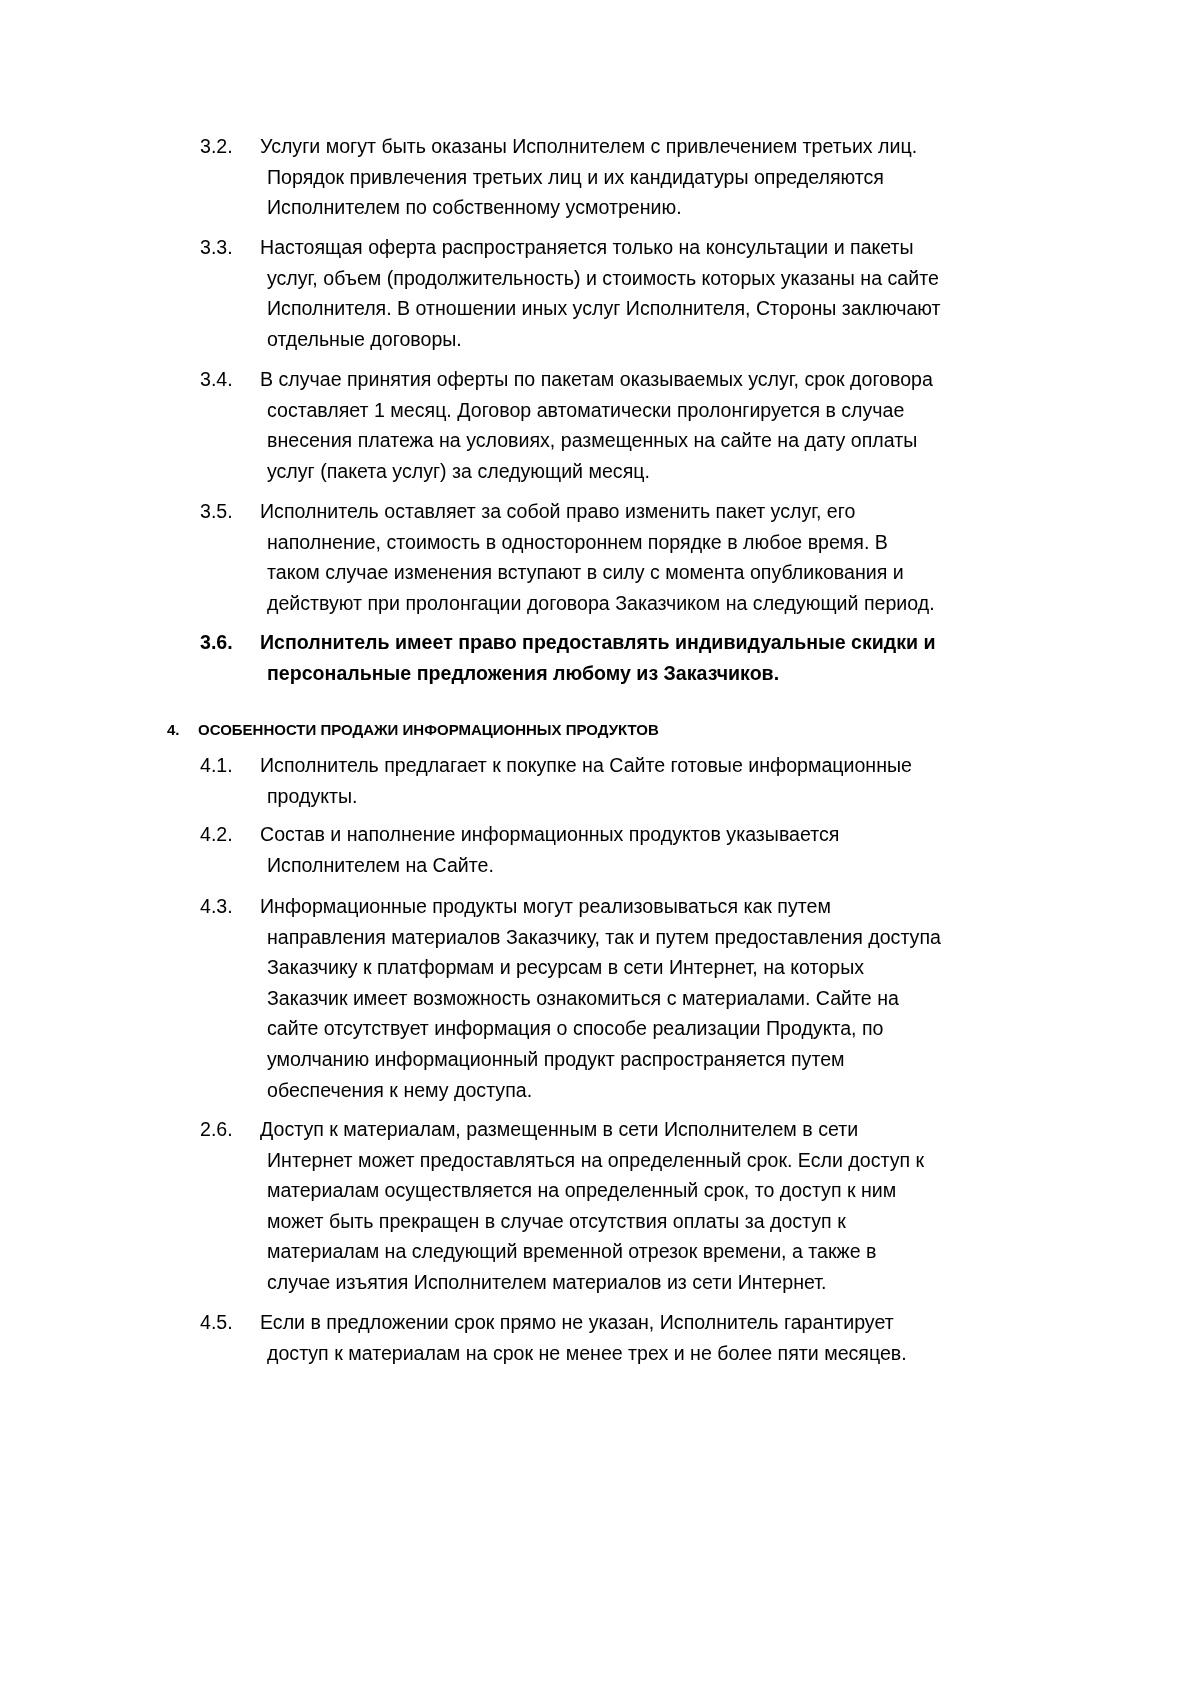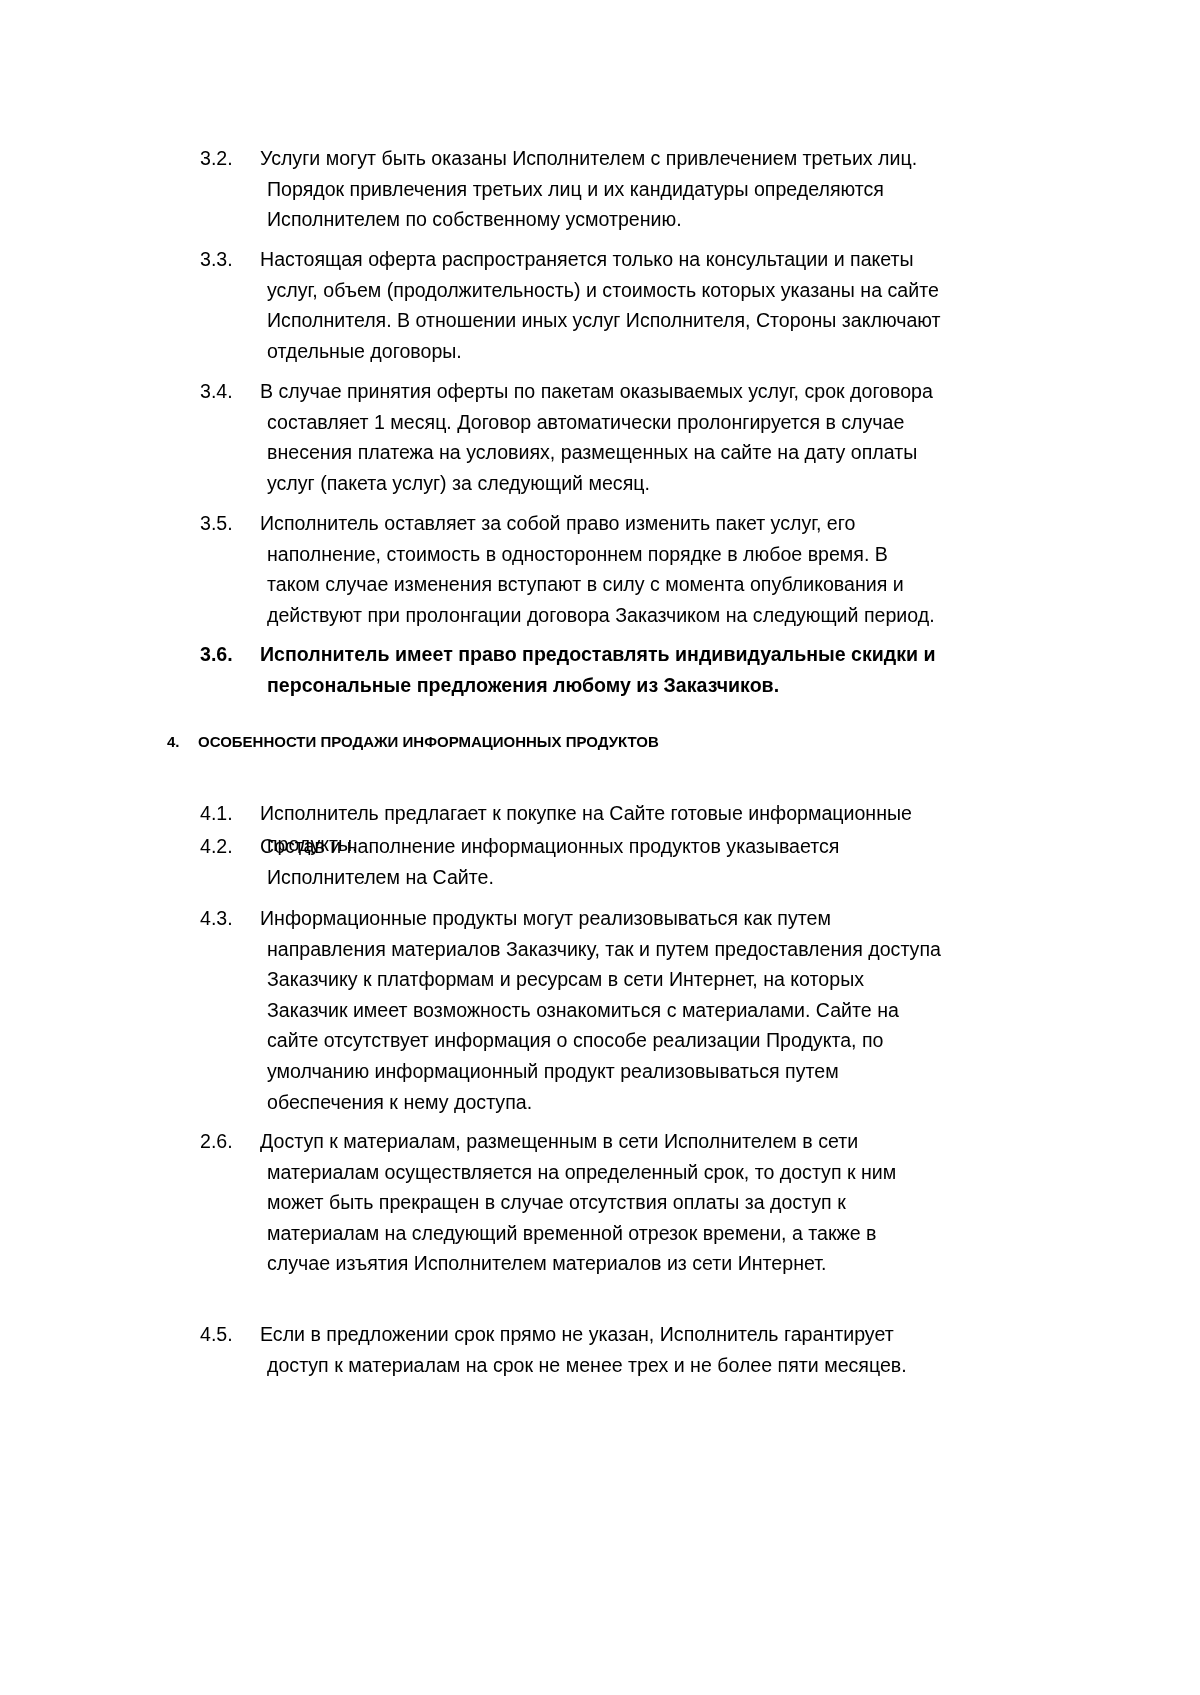--- a/index.html
+++ b/index.html
@@ -11,21 +11,21 @@
       width: 1200px;
       height: 1695px;
       position: relative;
       overflow: hidden;
       font-family: "Liberation Sans", sans-serif;
       color: #000000;
     }
     .page {
       position: absolute;
       left: 0;
-      top: 12px;
+      top: 0;
       width: 1200px;
       height: 1286px;
     }
     .clause {
       position: absolute;
       left: 200px;
       width: 800px;
       font-size: 19.6px;
       line-height: 30.6px;
     }
@@ -95,46 +95,47 @@
   <div class="clause" style="top:627px;font-weight:bold;">
     <span class="num">3.6.</span>
     <span class="line first">Исполнитель имеет право предоставлять индивидуальные скидки и</span>
     <span class="line">персональные предложения любому из Заказчиков.</span>
   </div>
 
   <div class="heading">
     <span class="hnum">4.</span><span>ОСОБЕННОСТИ ПРОДАЖИ ИНФОРМАЦИОННЫХ ПРОДУКТОВ</span>
   </div>
 
-  <div class="clause" style="top:750px;margin-top:36px;">
+  <div class="clause" style="top:750px;">
     <span class="num">4.1.</span>
     <span class="line first">Исполнитель предлагает к покупке на Сайте готовые информационные</span>
     <span class="line">продукты.</span>
   </div>
 
   <div class="clause" style="top:819px;">
     <span class="num">4.2.</span>
     <span class="line first">Состав и наполнение информационных продуктов указывается</span>
     <span class="line">Исполнителем на Сайте.</span>
   </div>
 
   <div class="clause" style="top:891px;">
     <span class="num">4.3.</span>
     <span class="line first">Информационные продукты могут реализовываться как путем</span>
     <span class="line">направления материалов Заказчику, так и путем предоставления доступа</span>
     <span class="line">Заказчику к платформам и ресурсам в сети Интернет, на которых</span>
     <span class="line">Заказчик имеет возможность ознакомиться с материалами. Сайте на</span>
     <span class="line">сайте отсутствует информация о способе реализации Продукта, по</span>
-    <span class="line">умолчанию информационный продукт реализовываться путем</span>
+    <span class="line">умолчанию информационный продукт распространяется путем</span>
     <span class="line">обеспечения к нему доступа.</span>
   </div>
 
   <div class="clause" style="top:1114px;">
     <span class="num">2.6.</span>
     <span class="line first">Доступ к материалам, размещенным в сети Исполнителем в сети</span>
+    <span class="line">Интернет может предоставляться на определенный срок. Если доступ к</span>
     <span class="line">материалам осуществляется на определенный срок, то доступ к ним</span>
     <span class="line">может быть прекращен в случае отсутствия оплаты за доступ к</span>
     <span class="line">материалам на следующий временной отрезок времени, а также в</span>
     <span class="line">случае изъятия Исполнителем материалов из сети Интернет.</span>
   </div>
 
   <div class="clause" style="top:1307px;">
     <span class="num">4.5.</span>
     <span class="line first">Если в предложении срок прямо не указан, Исполнитель гарантирует</span>
     <span class="line">доступ к материалам на срок не менее трех и не более пяти месяцев.</span>

